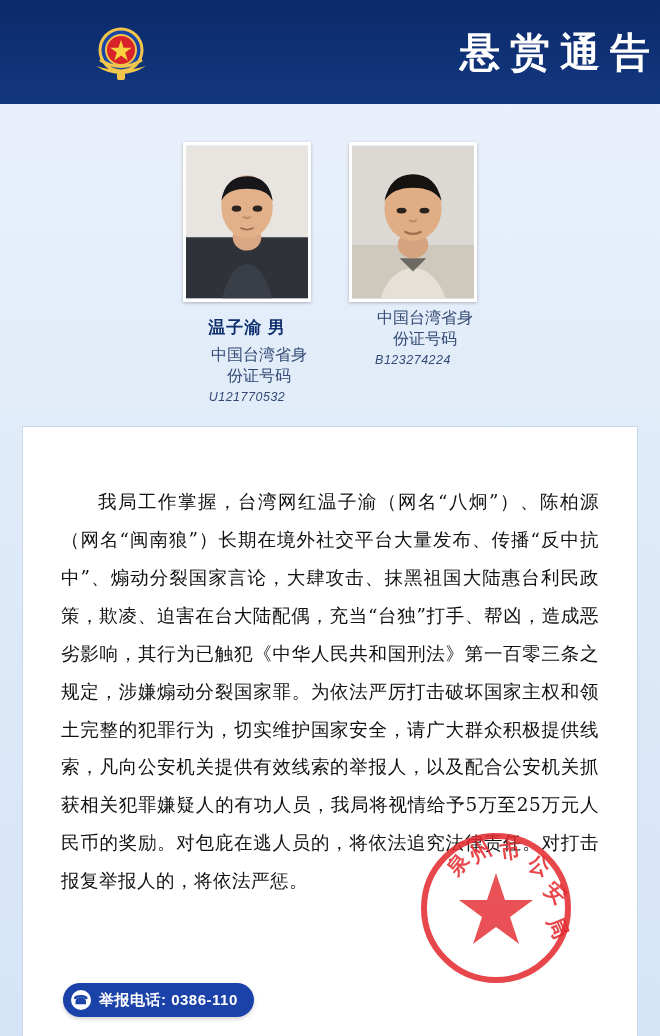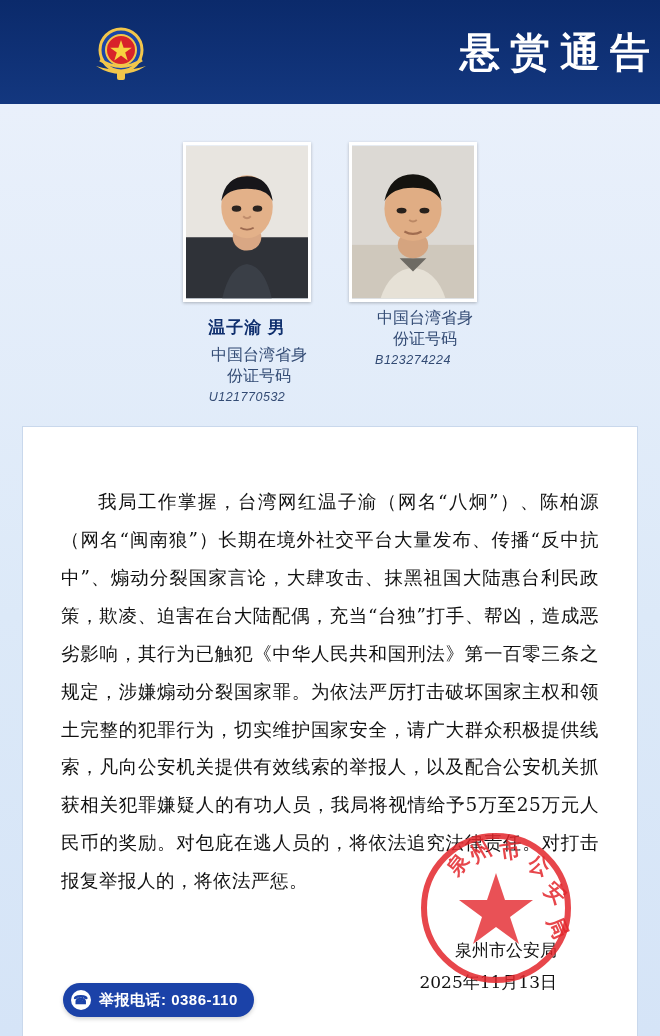--- a/index.html
+++ b/index.html
@@ -217,24 +217,20 @@
       </div>
       <div class="suspect-id-label">中国台湾省身份证号码</div>
       <div class="suspect-id-value">B123274224</div>
     </div>
 
   </div>
 
   <div class="notice">
     <div class="notice-body">我局工作掌握，台湾网红温子渝（网名“八炯”）、陈柏源（网名“闽南狼”）长期在境外社交平台大量发布、传播“反中抗中”、煽动分裂国家言论，大肆攻击、抹黑祖国大陆惠台利民政策，欺凌、迫害在台大陆配偶，充当“台独”打手、帮凶，造成恶劣影响，其行为已触犯《中华人民共和国刑法》第一百零三条之规定，涉嫌煽动分裂国家罪。为依法严厉打击破坏国家主权和领土完整的犯罪行为，切实维护国家安全，请广大群众积极提供线索，凡向公安机关提供有效线索的举报人，以及配合公安机关抓获相关犯罪嫌疑人的有功人员，我局将视情给予5万至25万元人民币的奖励。对包庇在逃人员的，将依法追究法律责任。对打击报复举报人的，将依法严惩。</div>
 
-    <div class="signature">
-      <div>泉州市公安局</div>
-      <div>2025年11月13日</div>
-    </div>
 
     <span class="stamp">
       <svg viewBox="0 0 158 158" xmlns="http://www.w3.org/2000/svg">
         <circle cx="79" cy="79" r="72" fill="none" stroke="#e3262c" stroke-width="6" opacity=".85"></circle>
         <path d="M79 44 l9 27 h28 l-23 17 9 27 -23-17 -23 17 9-27 -23-17 h28 z" fill="#e3262c" opacity=".8"></path>
         <g fill="#e3262c" opacity=".85" font-family="DejaVu Serif, serif" font-size="21" font-weight="bold">
           <text x="40" y="48" transform="rotate(-52 40 48)">泉</text>
           <text x="58" y="34" transform="rotate(-30 58 34)">州</text>
           <text x="84" y="30" transform="rotate(-8 84 30)">市</text>
           <text x="110" y="40" transform="rotate(18 110 40)">公</text>

